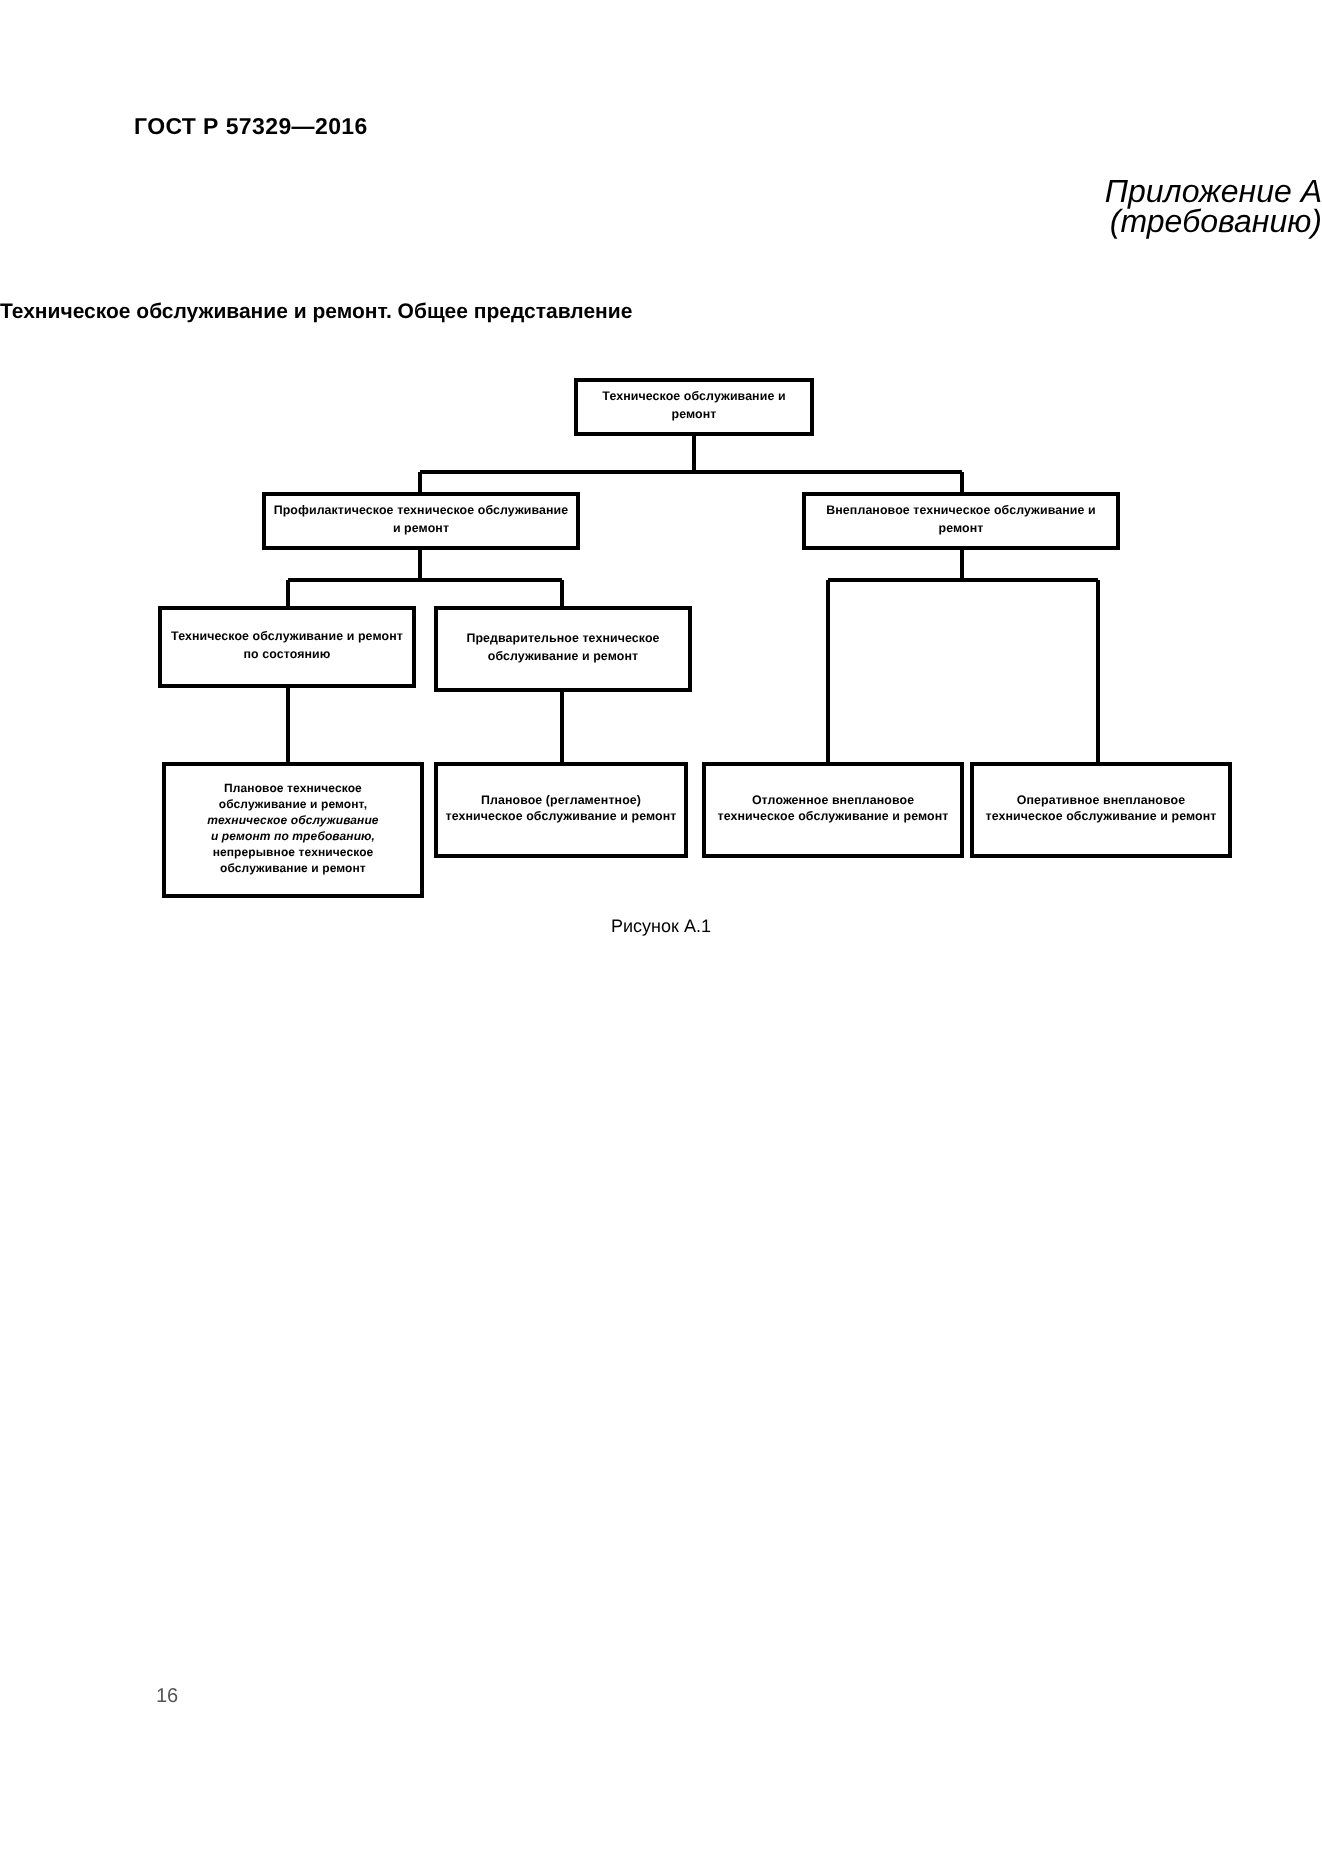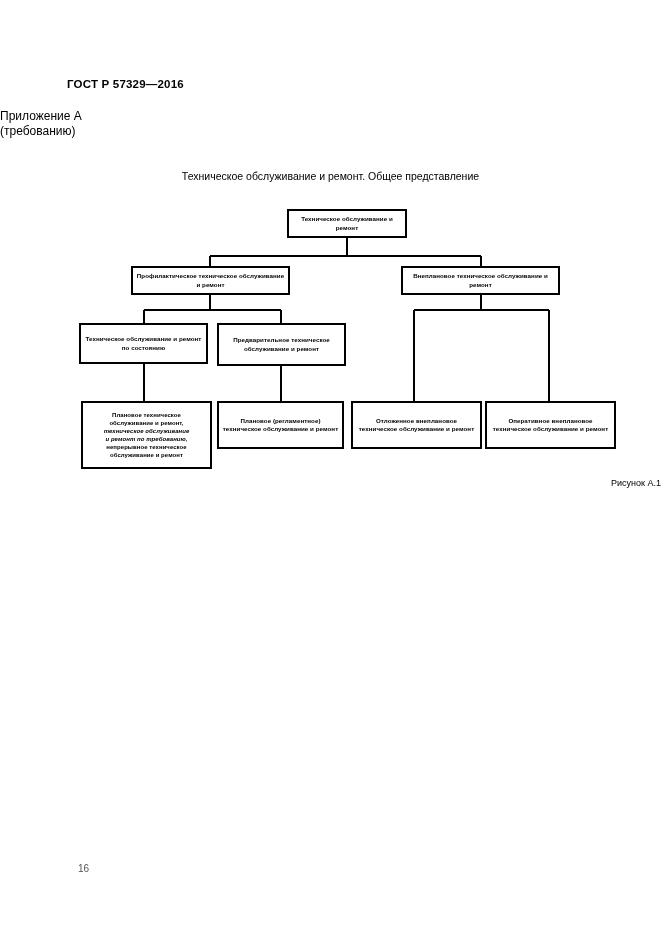--- a/index.html
+++ b/index.html
@@ -13,55 +13,55 @@
     position: relative;
     font-family: "Liberation Sans", sans-serif;
     color: #000000;
     overflow: hidden;
   }
 
   .page {
     position: absolute;
     inset: 0;
     background: #ffffff;
-    margin-top: 20px;
   }
 
   
   .std-header {
     position: absolute;
     left: 67px;
     top: 58px;
     font-size: 11.5px;
     font-weight: bold;
     letter-spacing: 0.2px;
     white-space: nowrap;
   }
 
   
   .appendix-block {
     position: absolute;
     left: 0;
     right: 0;
     top: 89px;
-    text-align: left;
-    font-size: 12px;
+    text-align: right;
+    font-size: 16px;
     line-height: 15px;
+    font-style: italic;
   }
   .appendix-block div { white-space: nowrap; }
 
   
   .figure-title {
     position: absolute;
     left: 0;
     right: 0;
     top: 150px;
-    text-align: center;
+    text-align: left;
     font-size: 10.5px;
-    font-weight: normal;
+    font-weight: bold;
     white-space: nowrap;
   }
 
   
   .diagram {
     position: absolute;
     left: 0;
     top: 0;
     width: 661px;
     height: 935px;
@@ -99,21 +99,21 @@
 
   .node-planned { font-size: 6px; line-height: 8px; }
   .node-planned .em { font-style: italic; }
 
   
   .figure-caption {
     position: absolute;
     left: 0;
     right: 0;
     top: 458px;
-    text-align: right;
+    text-align: center;
     font-size: 9px;
     white-space: nowrap;
   }
 
   
   .page-number {
     position: absolute;
     left: 78px;
     top: 843px;
     font-size: 10px;

